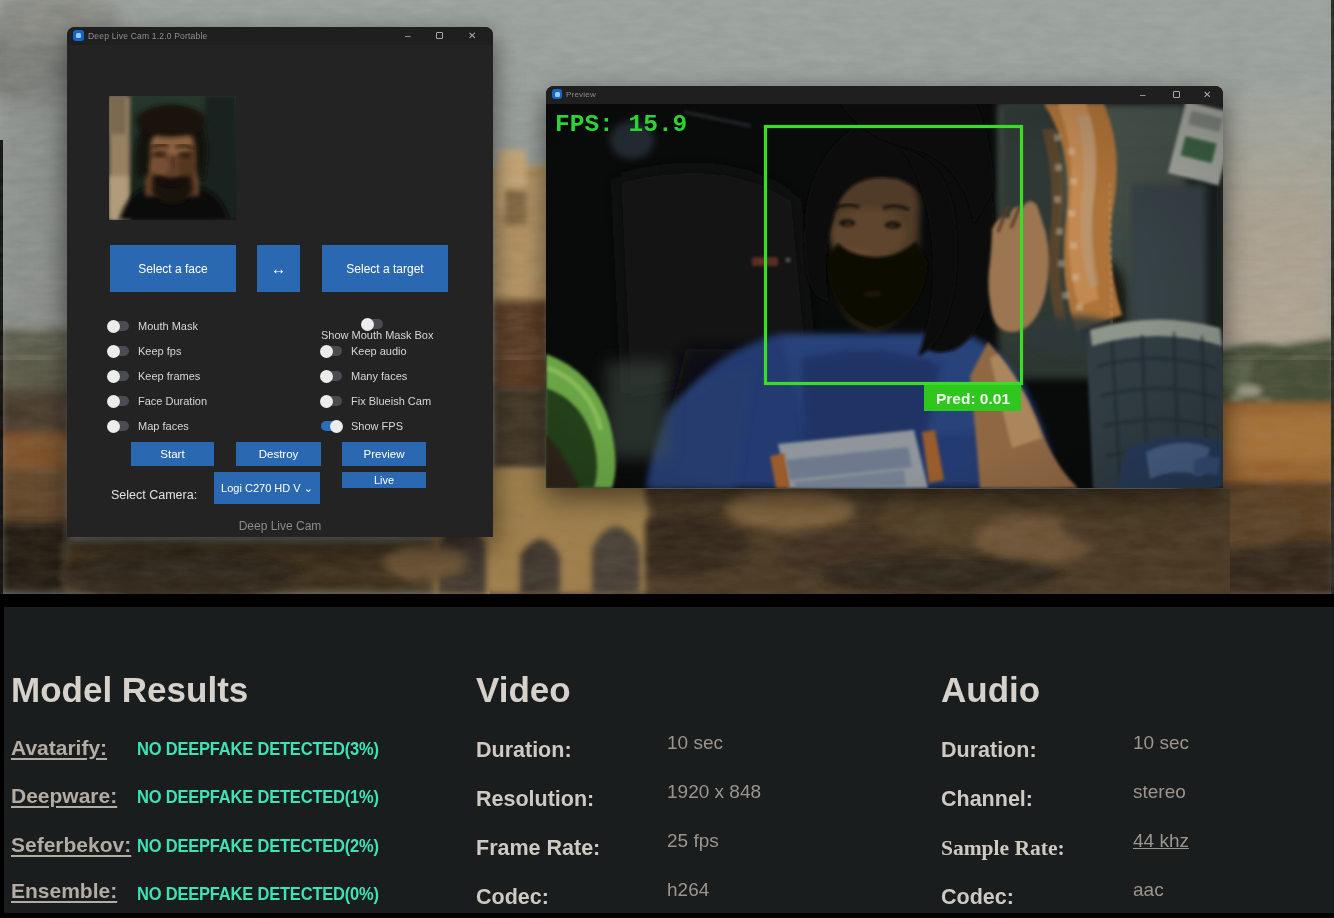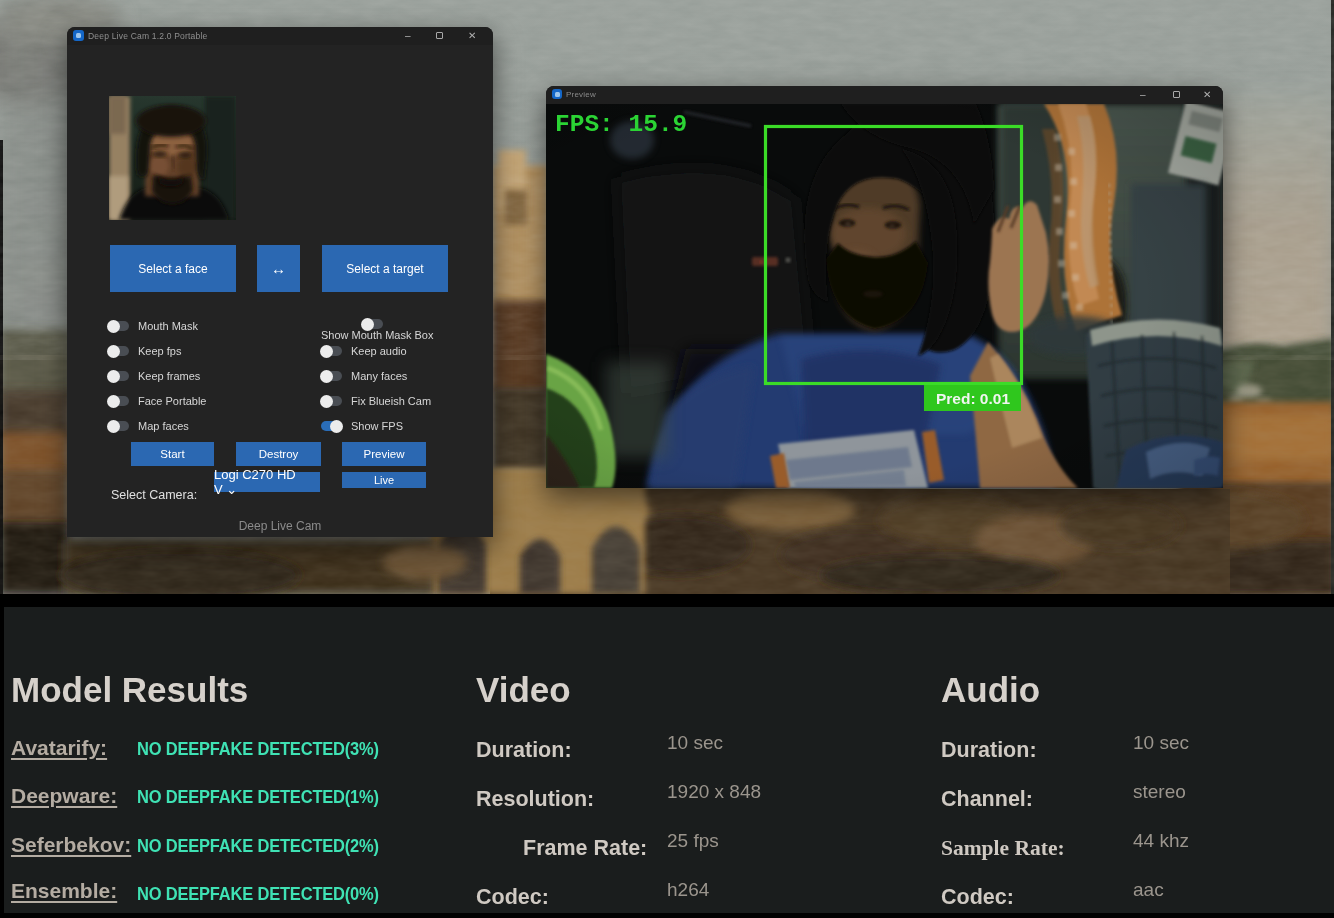--- a/index.html
+++ b/index.html
@@ -194,21 +194,21 @@
     <div class="tglrow" style="left:41px;top:317px;">
         <div class="tgl"></div>
         <div class="tlbl">Keep fps</div>
       </div>
     <div class="tglrow" style="left:41px;top:342px;">
         <div class="tgl"></div>
         <div class="tlbl">Keep frames</div>
       </div>
     <div class="tglrow" style="left:41px;top:367px;">
         <div class="tgl"></div>
-        <div class="tlbl">Face Portable</div>
+        <div class="tlbl">Face Duration</div>
       </div>
     <div class="tglrow" style="left:41px;top:392px;">
         <div class="tgl"></div>
         <div class="tlbl">Map faces</div>
       </div>
     <div class="tglrow" style="left:254px;top:292px;flex-direction:column;">
         <div class="tgl"></div>
         <div class="tlbl">Show Mouth Mask Box</div>
       </div>
     <div class="tglrow" style="left:254px;top:317px;">
@@ -225,21 +225,21 @@
       </div>
     <div class="tglrow" style="left:254px;top:392px;">
         <div class="tgl on"></div>
         <div class="tlbl">Show FPS</div>
       </div>
 
     <div class="blue" style="left:64px;top:415px;width:83px;height:24px;font-size:11.5px;">Start</div>
     <div class="blue" style="left:169px;top:415px;width:85px;height:24px;font-size:11.5px;">Destroy</div>
     <div class="blue" style="left:275px;top:415px;width:84px;height:24px;font-size:11.5px;">Preview</div>
     <div style="position:absolute;left:44px;top:449px;font-size:12.5px;color:#e0e0e0;margin-top:12px;">Select Camera:</div>
-    <div class="blue" style="left:147px;top:445px;width:106px;height:20px;font-size:13px;">Logi C270 HD V&nbsp;⌄</div>
+    <div class="blue" style="left:147px;top:445px;width:106px;height:32px;font-size:11px;">Logi C270 HD V&nbsp;⌄</div>
     <div class="blue" style="left:275px;top:445px;width:84px;height:16px;font-size:11px;">Live</div>
     <div style="position:absolute;left:0;right:0;top:492px;text-align:center;font-size:12px;color:#8b8b8b;">Deep Live Cam</div>
   </div>
 
   <div class="win" style="left:546px;top:86px;width:677px;height:402px;background:#101010;">
     <div class="tbar">
       <div class="tico" style="left:6px;width:10px;height:10px;"></div>
       <div class="ttxt" style="left:20px;font-size:8px;color:#8a8a8a;">Preview</div>
       <div class="tbtn" style="left:594px;">–</div>
       <div class="tbtn sq" style="left:627px;"></div>
@@ -391,27 +391,27 @@
   <div class="mname" style="left:11px;top:833px;">Seferbekov:</div>
   <div class="mres" style="left:137px;top:835px;">NO DEEPFAKE DETECTED(2%)</div>
   <div class="mname" style="left:11px;top:879px;">Ensemble:</div>
   <div class="mres" style="left:137px;top:883px;">NO DEEPFAKE DETECTED(0%)</div>
 
   <div class="hdr" style="left:476px;top:672px;">Video</div>
   <div class="vlbl" style="left:476px;top:738px;">Duration:</div>
   <div class="vval" style="left:667px;top:732px;">10 sec</div>
   <div class="vlbl" style="left:476px;top:787px;">Resolution:</div>
   <div class="vval" style="left:667px;top:781px;">1920 x 848</div>
-  <div class="vlbl" style="left:476px;top:836px;margin-left:47px;">Frame Rate:</div>
+  <div class="vlbl" style="left:476px;top:836px;">Frame Rate:</div>
   <div class="vval" style="left:667px;top:830px;">25 fps</div>
   <div class="vlbl" style="left:476px;top:885px;">Codec:</div>
   <div class="vval" style="left:667px;top:879px;">h264</div>
 
   <div class="hdr" style="left:941px;top:672px;">Audio</div>
   <div class="vlbl" style="left:941px;top:738px;">Duration:</div>
   <div class="vval" style="left:1133px;top:732px;">10 sec</div>
   <div class="vlbl" style="left:941px;top:787px;">Channel:</div>
   <div class="vval" style="left:1133px;top:781px;">stereo</div>
   <div class="vlbl" style="left:941px;top:836px;font-family:Liberation Serif, serif;">Sample Rate:</div>
-  <div class="vval" style="left:1133px;top:830px;">44 khz</div>
+  <div class="vval" style="left:1133px;top:830px;text-decoration:underline;">44 khz</div>
   <div class="vlbl" style="left:941px;top:885px;">Codec:</div>
   <div class="vval" style="left:1133px;top:879px;">aac</div>
 </div>
 
 </body></html>

